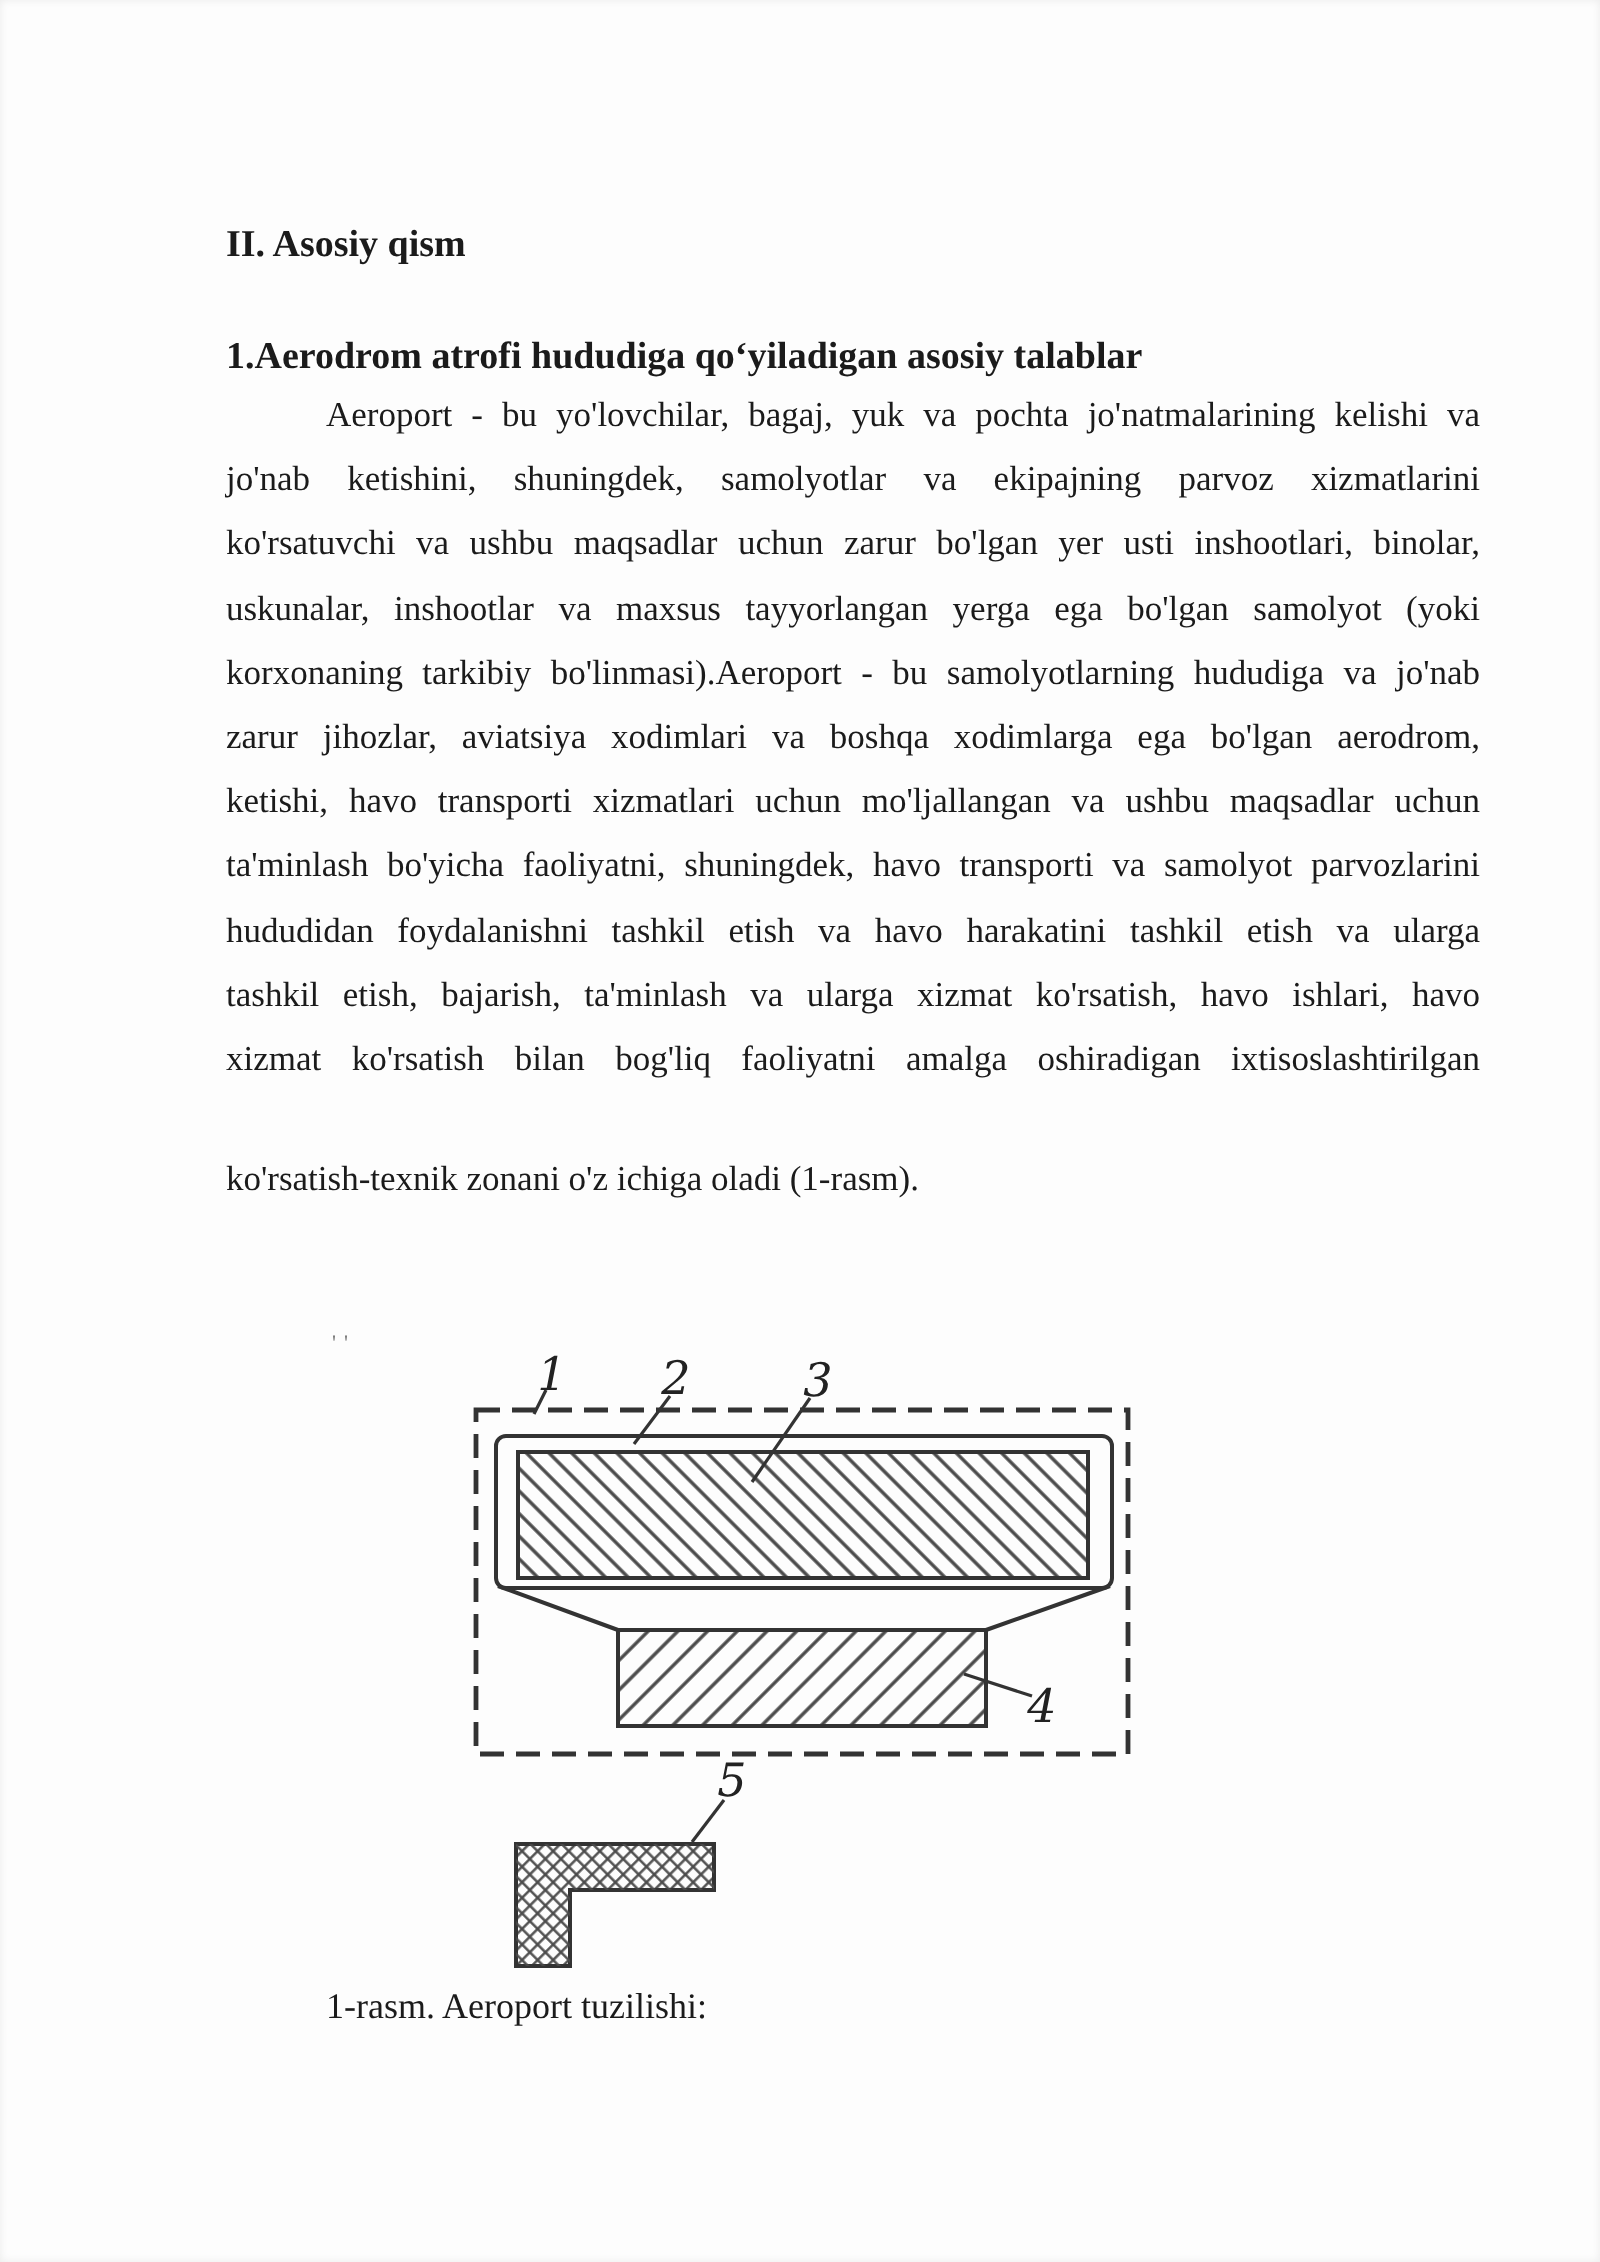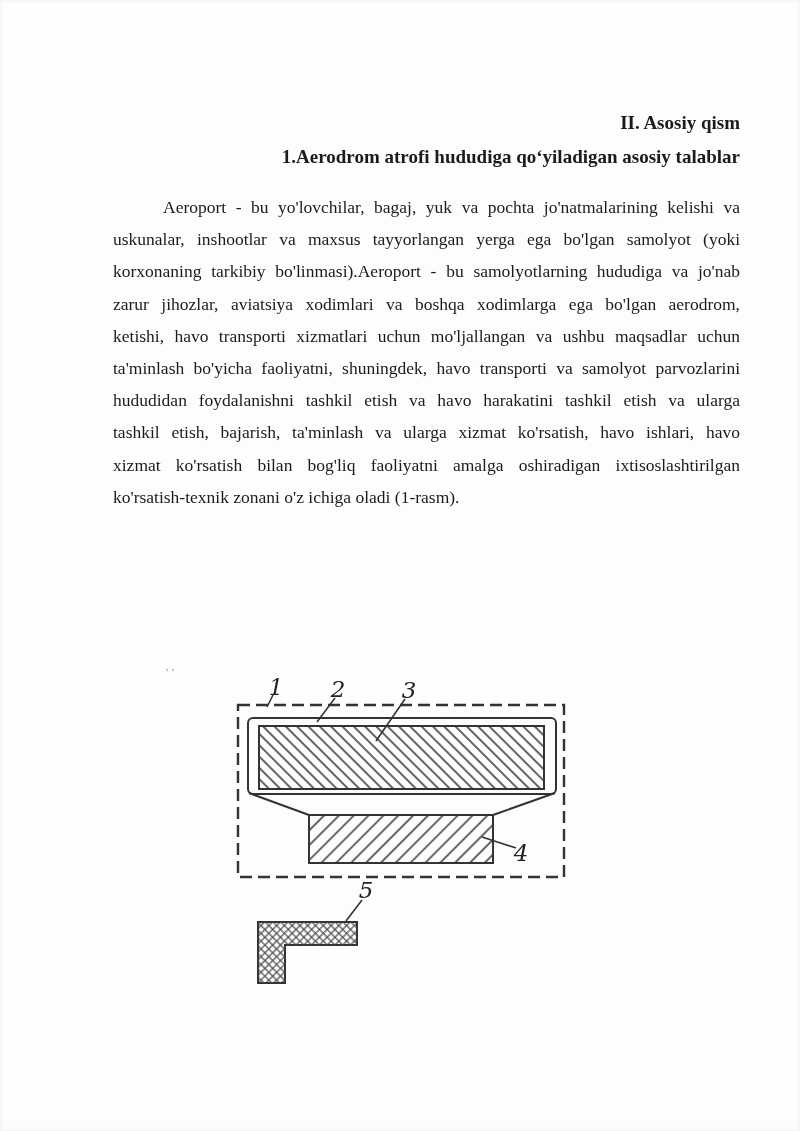--- a/index.html
+++ b/index.html
@@ -7,35 +7,35 @@
     width:800px; height:1131px;
     background:#fdfdfd;
     font-family:"Liberation Serif","DejaVu Serif",serif;
     color:#1b1b1b;
     position:relative;
     overflow:hidden;
   }
   .page { position:absolute; inset:0; box-shadow:inset 0 0 4px rgba(0,0,0,.08); }
   .heading {
     position:absolute; left:113px; width:627px;
-    text-align:right; font-weight:bold; font-size:19px; line-height:22px;
+    text-align:left; font-weight:bold; font-size:19px; line-height:22px;
   }
   .title-h { top:112px; }
-  .subtitle-h { top:146px; }
+  .subtitle-h { top:168px; }
   .para {
     position:absolute; left:113px; top:191px; width:627px;
     font-size:17.5px;
   }
   .pline {
     height:32.2px; line-height:32.2px;
     text-align:justify; text-align-last:justify;
     overflow:visible; white-space:normal;
   }
   .pline.first { text-indent:50px; }
-  .pline.last { text-align-last:left; }
+  .pline.last { text-align-last:left;margin-top:28px; }
   .caption {
     position:absolute; left:163px; top:993px; font-size:18px;
   }
   .artifact {
     position:absolute; left:166px; top:666px;
     font-size:11px; color:#777; letter-spacing:4px;
   }
   .fig-wrap { position:absolute; left:230px; top:665px; width:370px; height:326px; }
   .fig-label {
     font-family:"DejaVu Serif","Liberation Serif",serif;
@@ -45,20 +45,22 @@
 </head>
 <body>
 
 <div class="page">
 
   <div class="heading title-h">II. Asosiy qism</div>
   <div class="heading subtitle-h">1.Aerodrom atrofi hududiga qo‘yiladigan asosiy talablar</div>
 
   <div class="para">
     <div class="pline first">Aeroport - bu yo'lovchilar, bagaj, yuk va pochta jo'natmalarining kelishi va</div>
+    <div class="pline">jo'nab ketishini, shuningdek, samolyotlar va ekipajning parvoz xizmatlarini</div>
+    <div class="pline">ko'rsatuvchi va ushbu maqsadlar uchun zarur bo'lgan yer usti inshootlari, binolar,</div>
     <div class="pline">uskunalar, inshootlar va maxsus tayyorlangan yerga ega bo'lgan samolyot (yoki</div>
     <div class="pline">korxonaning tarkibiy bo'linmasi).Aeroport - bu samolyotlarning hududiga va jo'nab</div>
     <div class="pline">zarur jihozlar, aviatsiya xodimlari va boshqa xodimlarga ega bo'lgan aerodrom,</div>
     <div class="pline">ketishi, havo transporti xizmatlari uchun mo'ljallangan va ushbu maqsadlar uchun</div>
     <div class="pline">ta'minlash bo'yicha faoliyatni, shuningdek, havo transporti va samolyot parvozlarini</div>
     <div class="pline">hududidan foydalanishni tashkil etish va havo harakatini tashkil etish va ularga</div>
     <div class="pline">tashkil etish, bajarish, ta'minlash va ularga xizmat ko'rsatish, havo ishlari, havo</div>
     <div class="pline">xizmat ko'rsatish bilan bog'liq faoliyatni amalga oshiradigan ixtisoslashtirilgan</div>
     <div class="pline last">ko'rsatish-texnik zonani o'z ichiga oladi (1-rasm).</div>
   </div>
@@ -101,14 +103,15 @@
       <path d="M132,235 L116,256" fill="none" stroke="#333" stroke-width="1.6"></path>
 
       <text class="fig-label" x="46" y="30" text-anchor="middle">1</text>
       <text class="fig-label" x="108" y="32" text-anchor="middle">2</text>
       <text class="fig-label" x="179" y="33" text-anchor="middle">3</text>
       <text class="fig-label" x="291" y="196" text-anchor="middle">4</text>
       <text class="fig-label" x="136" y="233" text-anchor="middle">5</text>
     </svg>
   </div>
 
+  <div class="caption">1-rasm. Aeroport tuzilishi:</div>
 
 </div>
 
 </body></html>

